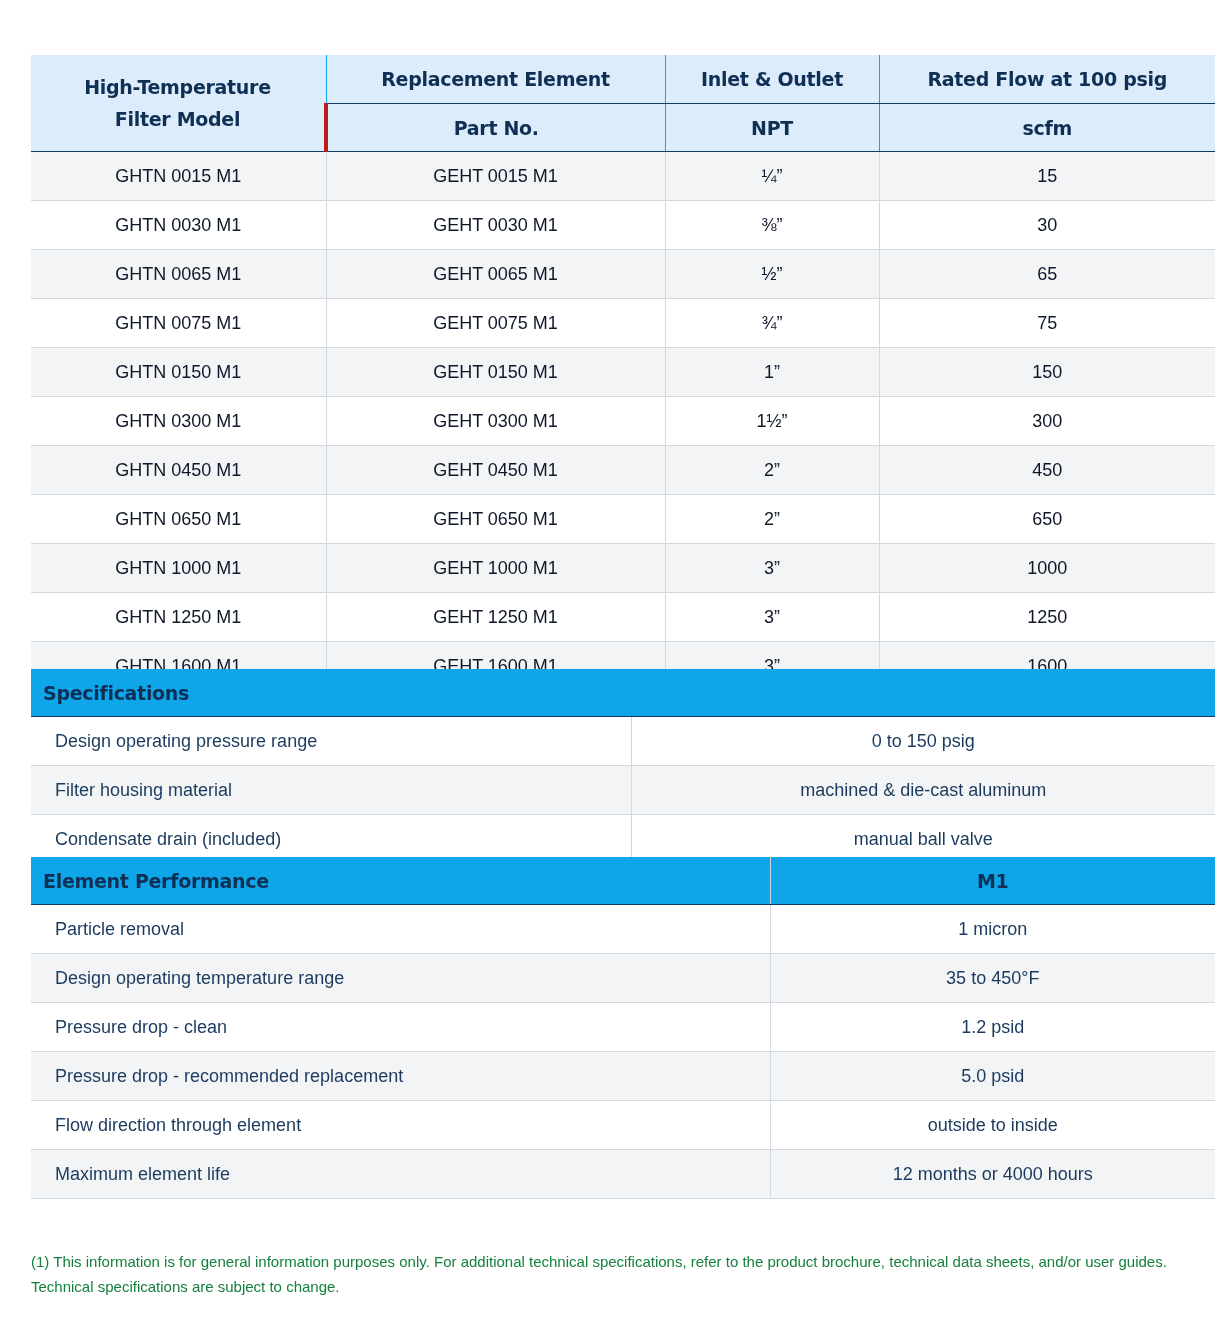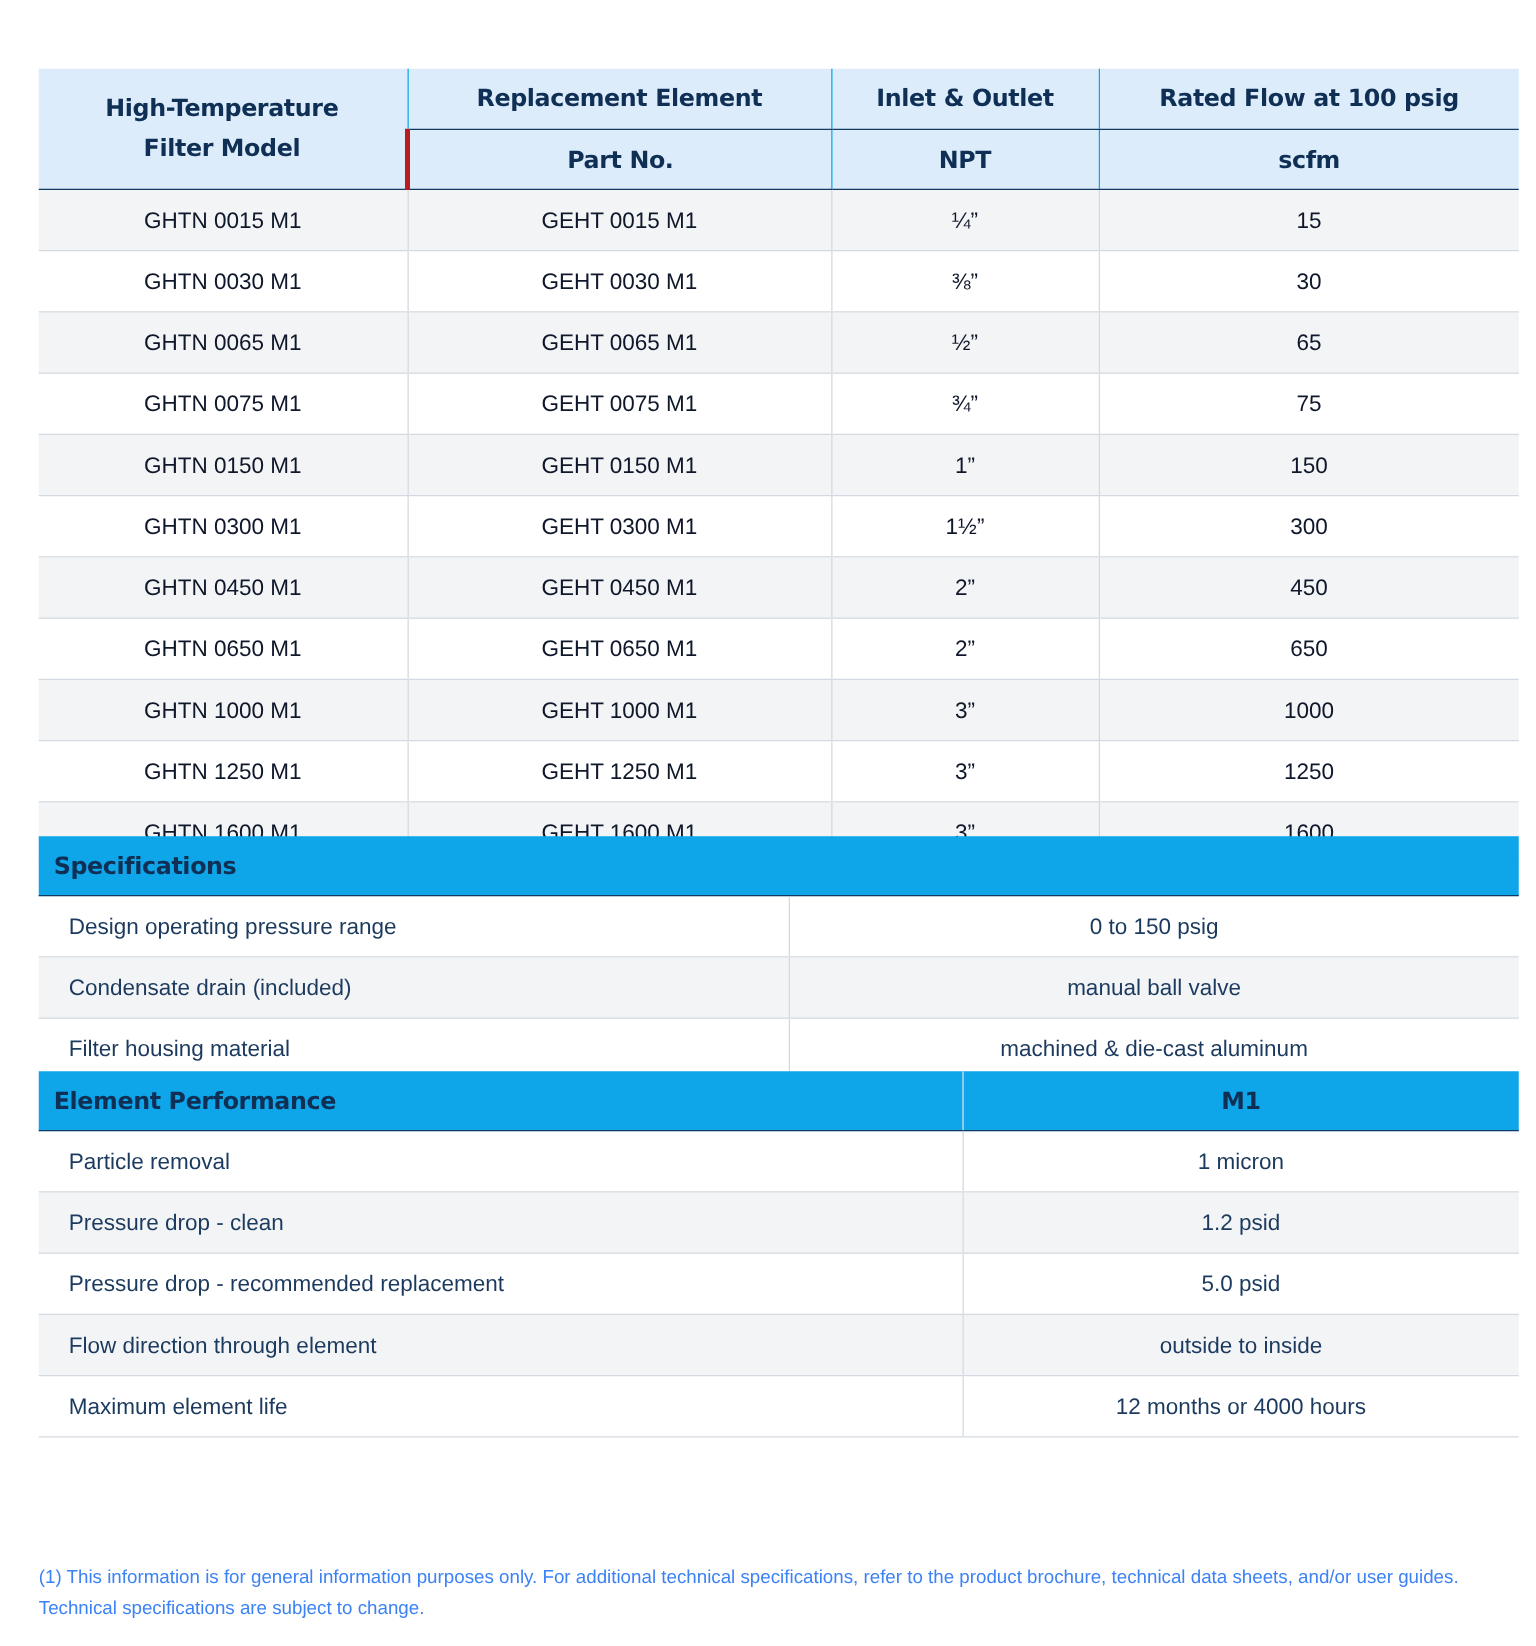--- a/index.html
+++ b/index.html
@@ -42,21 +42,21 @@
     .spec td.label { text-align: left; padding-left: 24px; }
     .spec td + td { border-left: 1px solid #d3d9e0; }
     .spec tbody tr:nth-child(odd) td { background: #ffffff; }
     .spec tbody tr:nth-child(even) td { background: #f3f4f6; }
     #specs { top: 669px; }
     #perf { top: 857px; }
     #perf th + th { border-left: 1px solid #cdd6e0; }
 
     .footnote {
       position: absolute; left: 31px; top: 1249px; width: 1184px;
-      font-size: 15px; line-height: 25px; color: #3b82f6;
+      font-size: 15px; line-height: 25px; color: #15803d;
     }
   </style>
 </head>
 <body>
 
 <table id="models">
   <colgroup>
     <col style="width:295px">
       <col style="width:339px">
       <col style="width:214px">
@@ -157,26 +157,26 @@
     <tr>
       <th colspan="2" class="left">Specifications</th>
     </tr>
   </thead>
   <tbody id="specs-body">
       <tr>
         <td class="label">Design operating pressure range</td>
         <td>0 to 150 psig</td>
       </tr>
       <tr>
+        <td class="label">Filter housing material</td>
+        <td>machined &amp; die-cast aluminum</td>
+      </tr>
+      <tr>
         <td class="label">Condensate drain (included)</td>
         <td>manual ball valve</td>
-      </tr>
-      <tr>
-        <td class="label">Filter housing material</td>
-        <td>machined &amp; die-cast aluminum</td>
       </tr>
     </tbody>
 </table>
 
 <table id="perf" class="spec">
   <colgroup>
       <col style="width:739px">
       <col style="width:445px">
     </colgroup>
   <thead>
@@ -184,20 +184,24 @@
       <th class="left">Element Performance</th>
       <th>M1</th>
     </tr>
   </thead>
   <tbody id="perf-body">
       <tr>
         <td class="label">Particle removal</td>
         <td>1 micron</td>
       </tr>
       <tr>
+        <td class="label">Design operating temperature range</td>
+        <td>35 to 450°F</td>
+      </tr>
+      <tr>
         <td class="label">Pressure drop - clean</td>
         <td>1.2 psid</td>
       </tr>
       <tr>
         <td class="label">Pressure drop - recommended replacement</td>
         <td>5.0 psid</td>
       </tr>
       <tr>
         <td class="label">Flow direction through element</td>
         <td>outside to inside</td>

